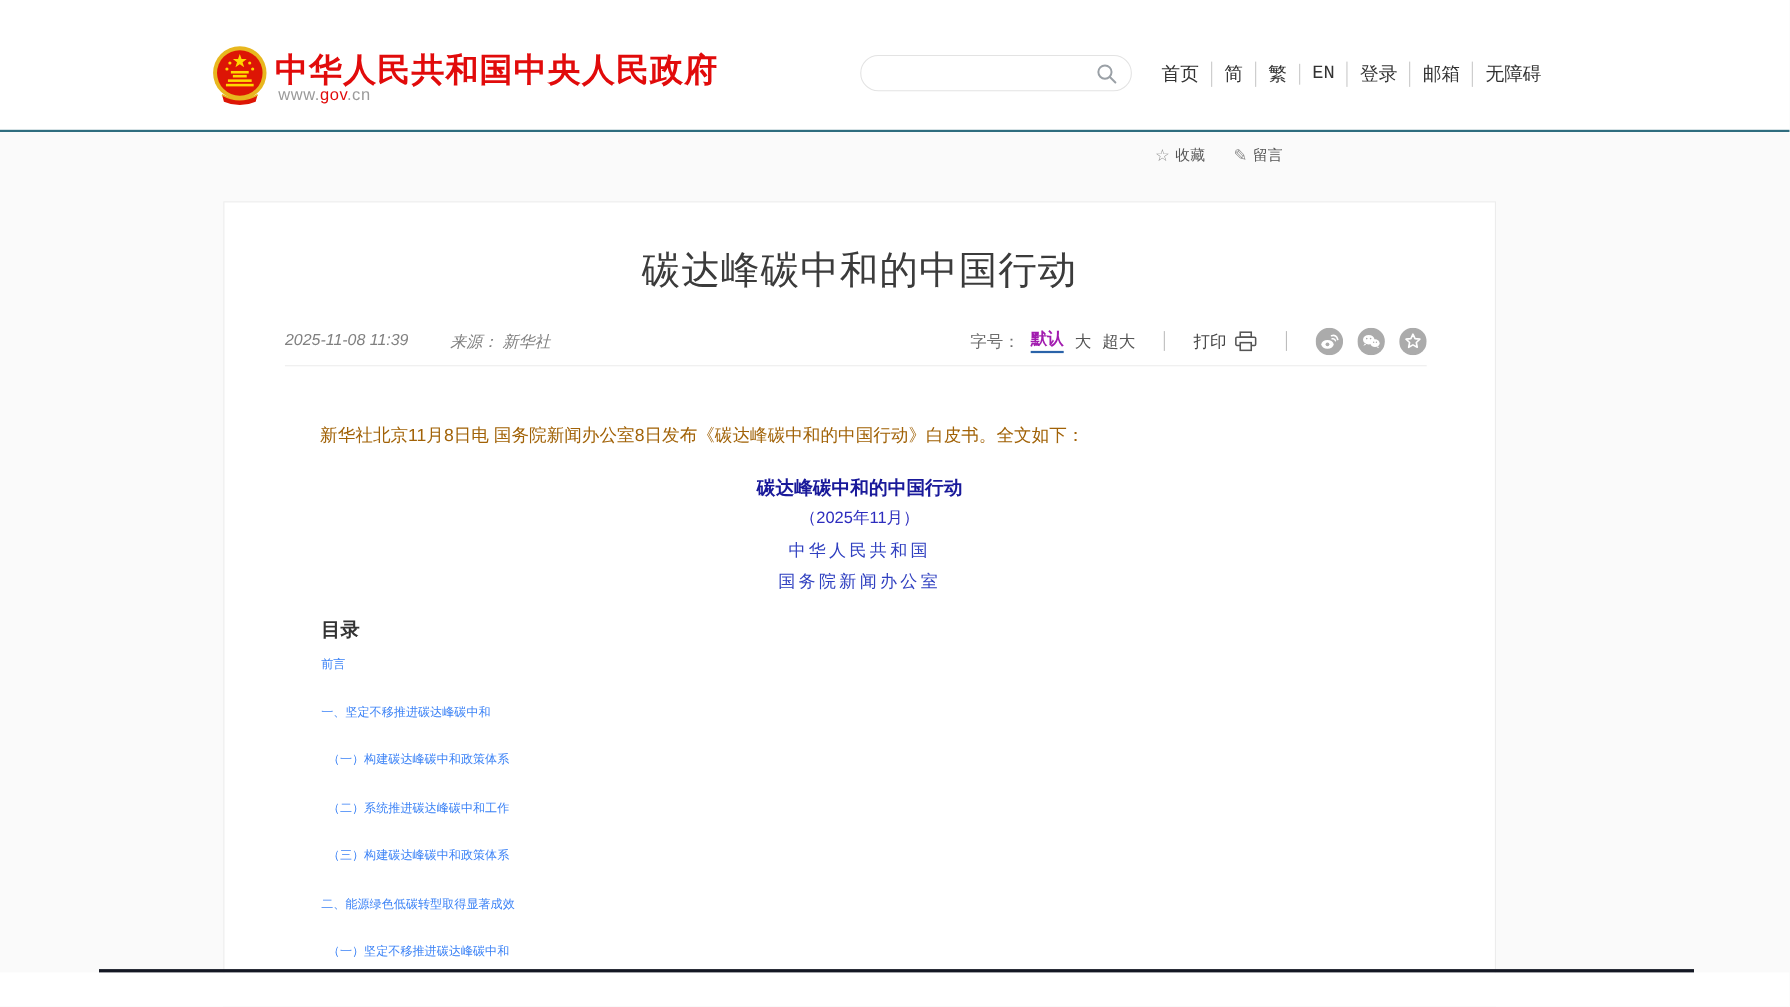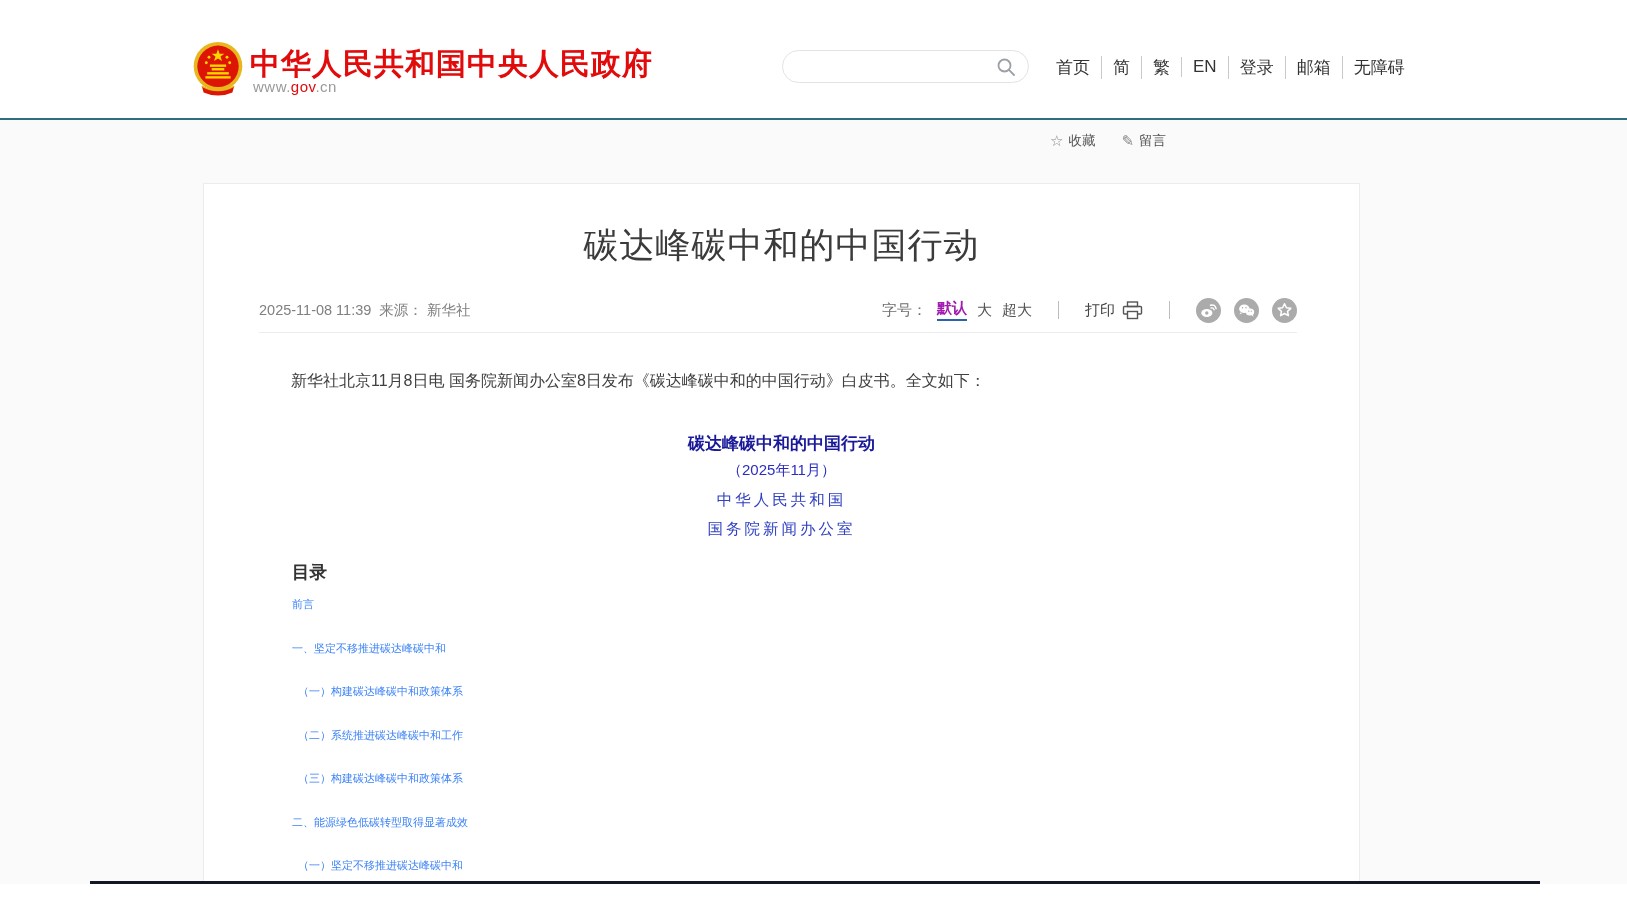--- a/index.html
+++ b/index.html
@@ -15,47 +15,47 @@
                 color:#e10b0b; letter-spacing:1px; white-space:nowrap; }
   .site-url { position:absolute; left:253px; top:78px; font-size:15px; color:#9a9a9a; letter-spacing:0.5px; }
   .site-url .g { color:#e10b0b; }
   .search-box { position:absolute; left:782px; top:50px; width:247px; height:33px;
                 border:1px solid #e3e3e3; border-radius:17px; background:#fff;
                 display:flex; align-items:center; padding:0 12px 0 16px; }
   .search-input { flex:1; border:none; outline:none; font-size:14px; color:#333; background:transparent; }
   .search-icon { width:20px; height:20px; cursor:pointer; }
   .topnav { position:absolute; left:1045px; top:54px; height:26px; display:flex; align-items:center; }
   .topnav a { color:#333; text-decoration:none; font-size:17px; padding:0 11px; white-space:nowrap;
-              border-left:1px solid #c9c9c9; cursor:pointer; }
+              border-left:1px solid #c9c9c9; cursor:pointer;font-family:Liberation Mono, monospace; }
   .topnav a:first-child { border-left:none; }
 
   
   .actions { position:absolute; left:1050px; top:132px; display:flex; align-items:center; gap:26px; }
   .action-item { display:flex; align-items:center; gap:5px; font-size:13.5px; color:#555; cursor:pointer; }
   .action-item .glyph { font-size:15px; color:#8a8a8a; }
 
   
   .card { position:absolute; left:203px; top:183px; width:1157px; height:732px;
           background:#ffffff; border:1px solid #ececec; }
   .article-title { position:absolute; top:38px; left:0; width:100%; text-align:center;
                    font-size:35px; font-weight:500; color:#3b3b3b; letter-spacing:1px; }
   .meta-row { position:absolute; top:113px; left:55px; right:62px; height:26px;
               display:flex; align-items:center; }
-  .meta-left { display:flex; align-items:center; gap:8px; font-size:14.5px; color:#808080; }
+  .meta-left { display:flex; align-items:center; gap:38px; font-size:14.5px; color:#808080;font-style:italic; }
   .meta-right { margin-left:auto; display:flex; align-items:center; }
   .meta-right .lbl { font-size:15px; color:#6d6d6d;margin-left:18px; }
   .fs-opt { font-size:15px; color:#555; margin-left:10px; cursor:pointer; }
   .fs-opt.active { color:#a21caf; font-weight:bold; border-bottom:2px solid #2a63a9; padding-bottom:1px; }
   .vsep { width:1px; height:18px; background:#bdbdbd; margin:0 26px; }
   .print { display:flex; align-items:center; gap:7px; font-size:15px; color:#444; cursor:pointer; }
   .share-icons { display:flex; align-items:center; gap:13px; }
   .share-icons svg { width:25px; height:25px; cursor:pointer; display:block; }
   .meta-divider { position:absolute; top:148px; left:55px; right:62px; height:1px; background:#ededed; }
 
-  .intro { position:absolute; top:184px; left:55px; right:55px; font-size:16px; color:#404040;
+  .intro { position:absolute; top:200px; left:55px; right:55px; font-size:16px; color:#a16207;
            line-height:25px; text-indent:2em; }
   .doc-title { position:absolute; top:248px; left:0; width:100%; text-align:center;
                font-size:17px; font-weight:bold; color:#19199a; }
   .doc-date { position:absolute; top:277px; left:0; width:100%; text-align:center;
               font-size:15px; color:#2d2dbe; }
   .doc-org { position:absolute; left:0; width:100%; text-align:center; font-size:15.5px;
              color:#3040c0; font-family:"DejaVu Serif","Liberation Serif",serif; letter-spacing:3px; }
   .org1 { top:306px; } .org2 { top:335px; }
 
   .toc-title { position:absolute; top:376px; left:88px; font-size:17.5px; font-weight:bold; color:#333; }

